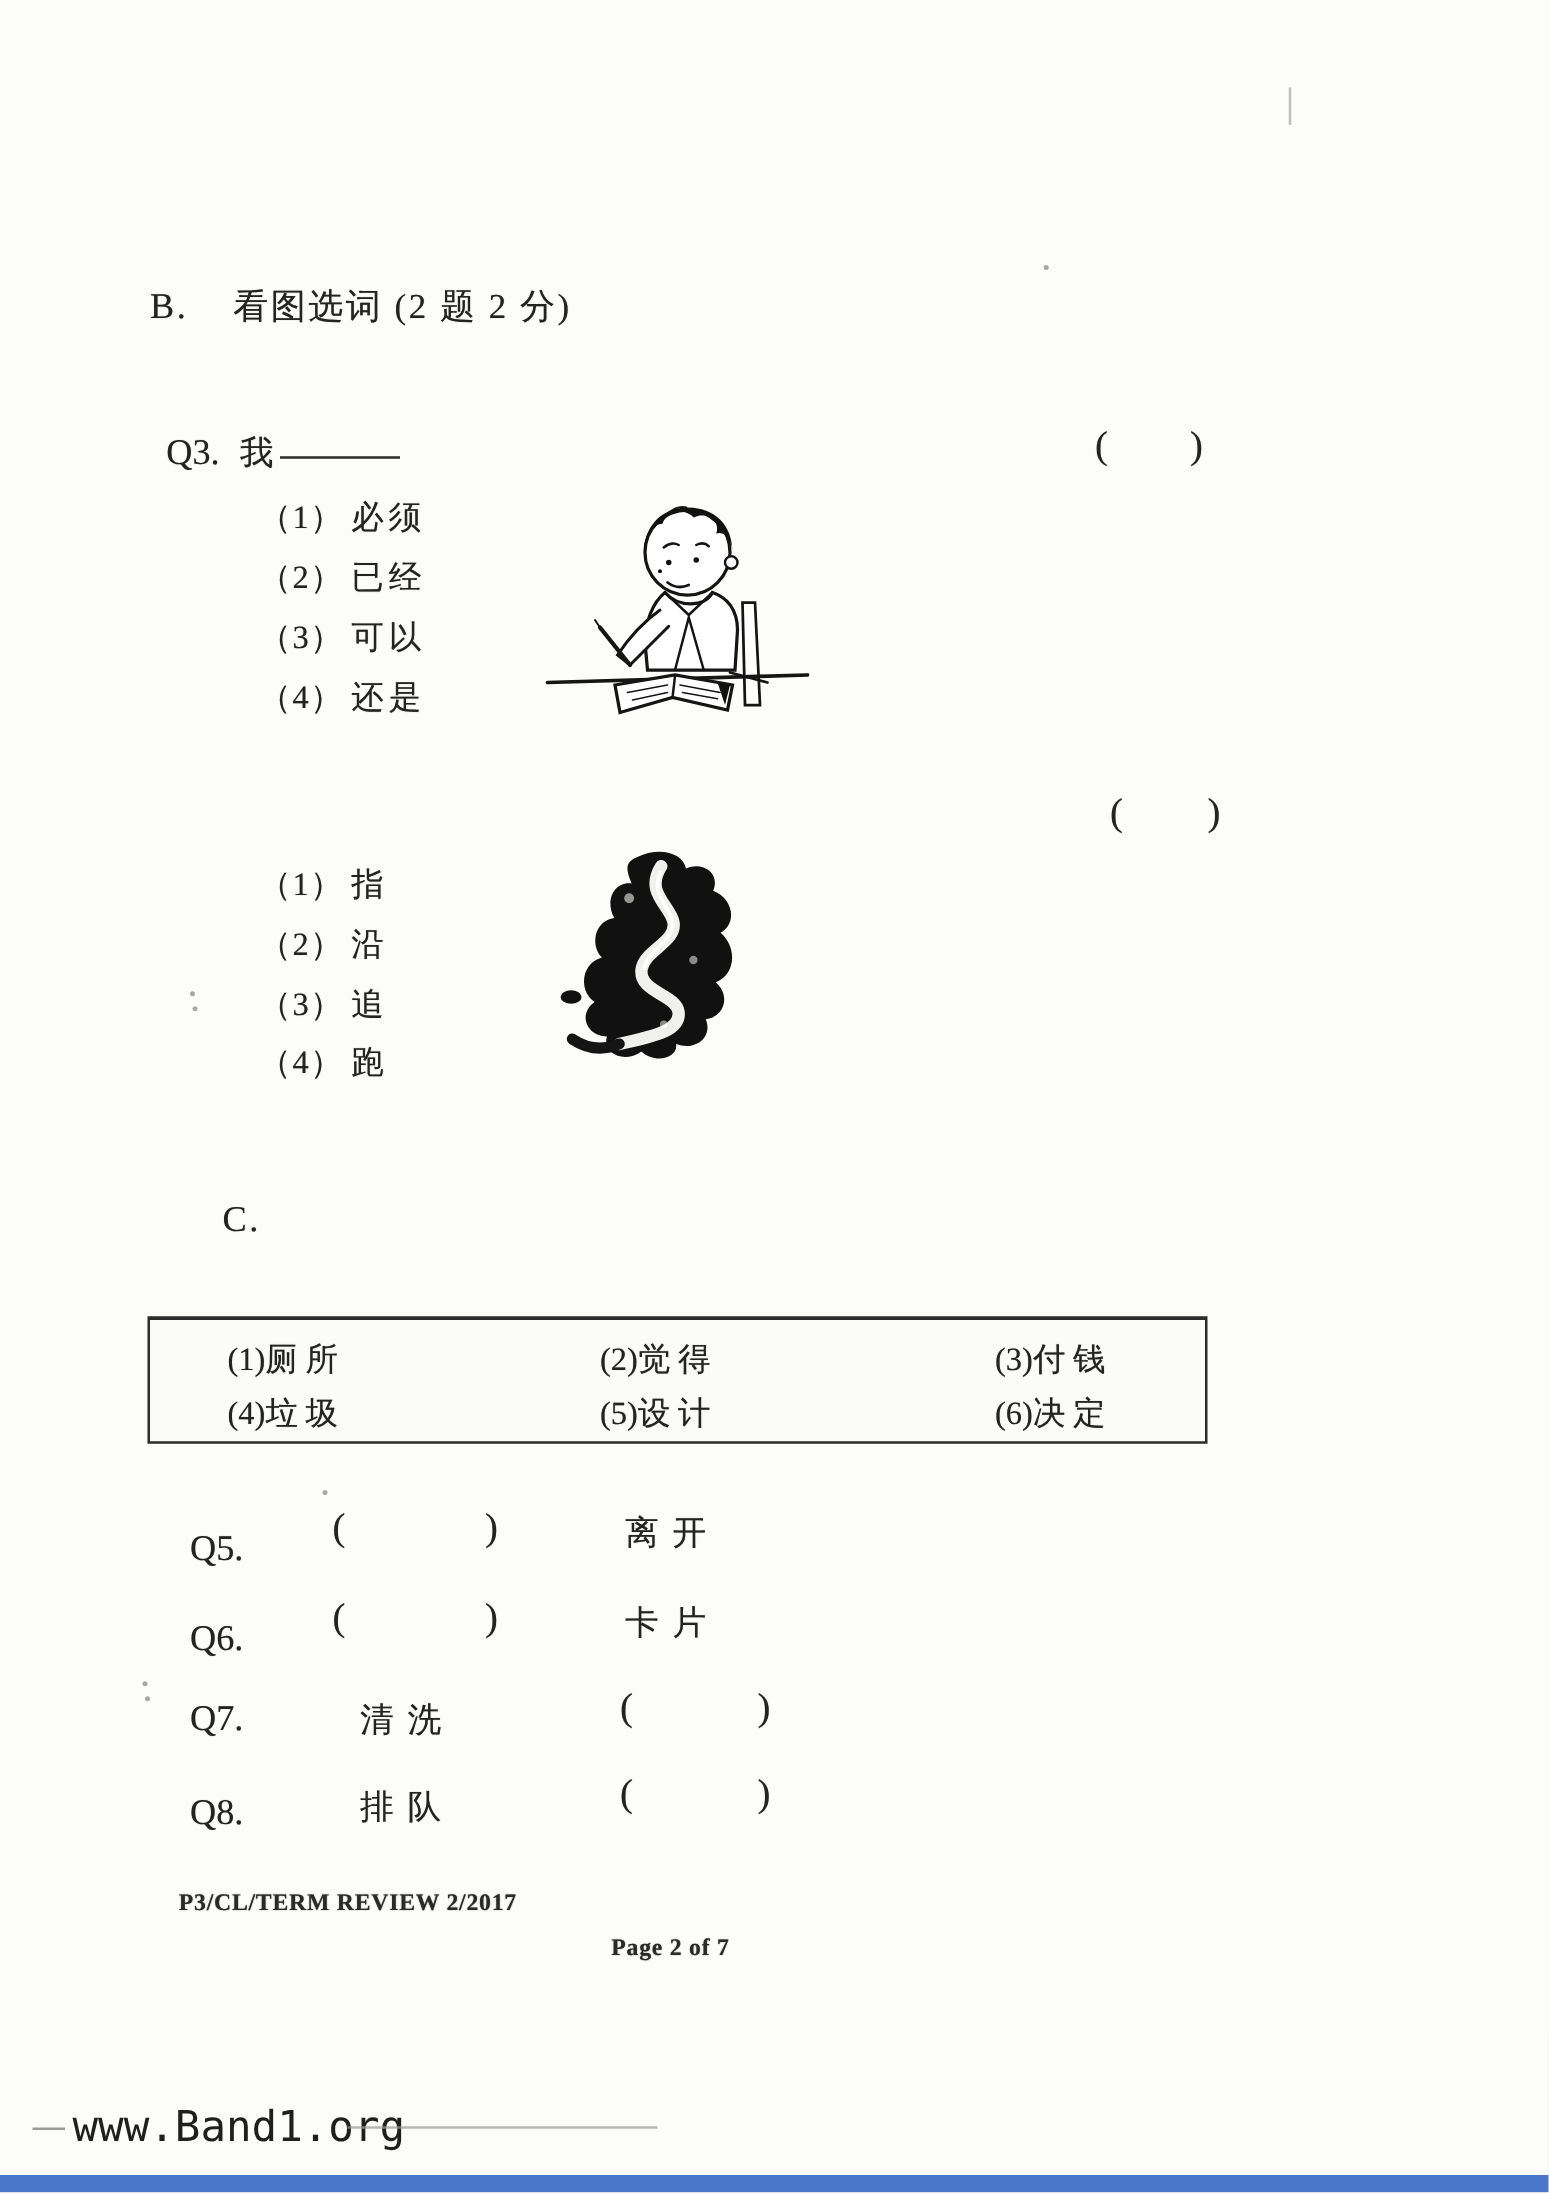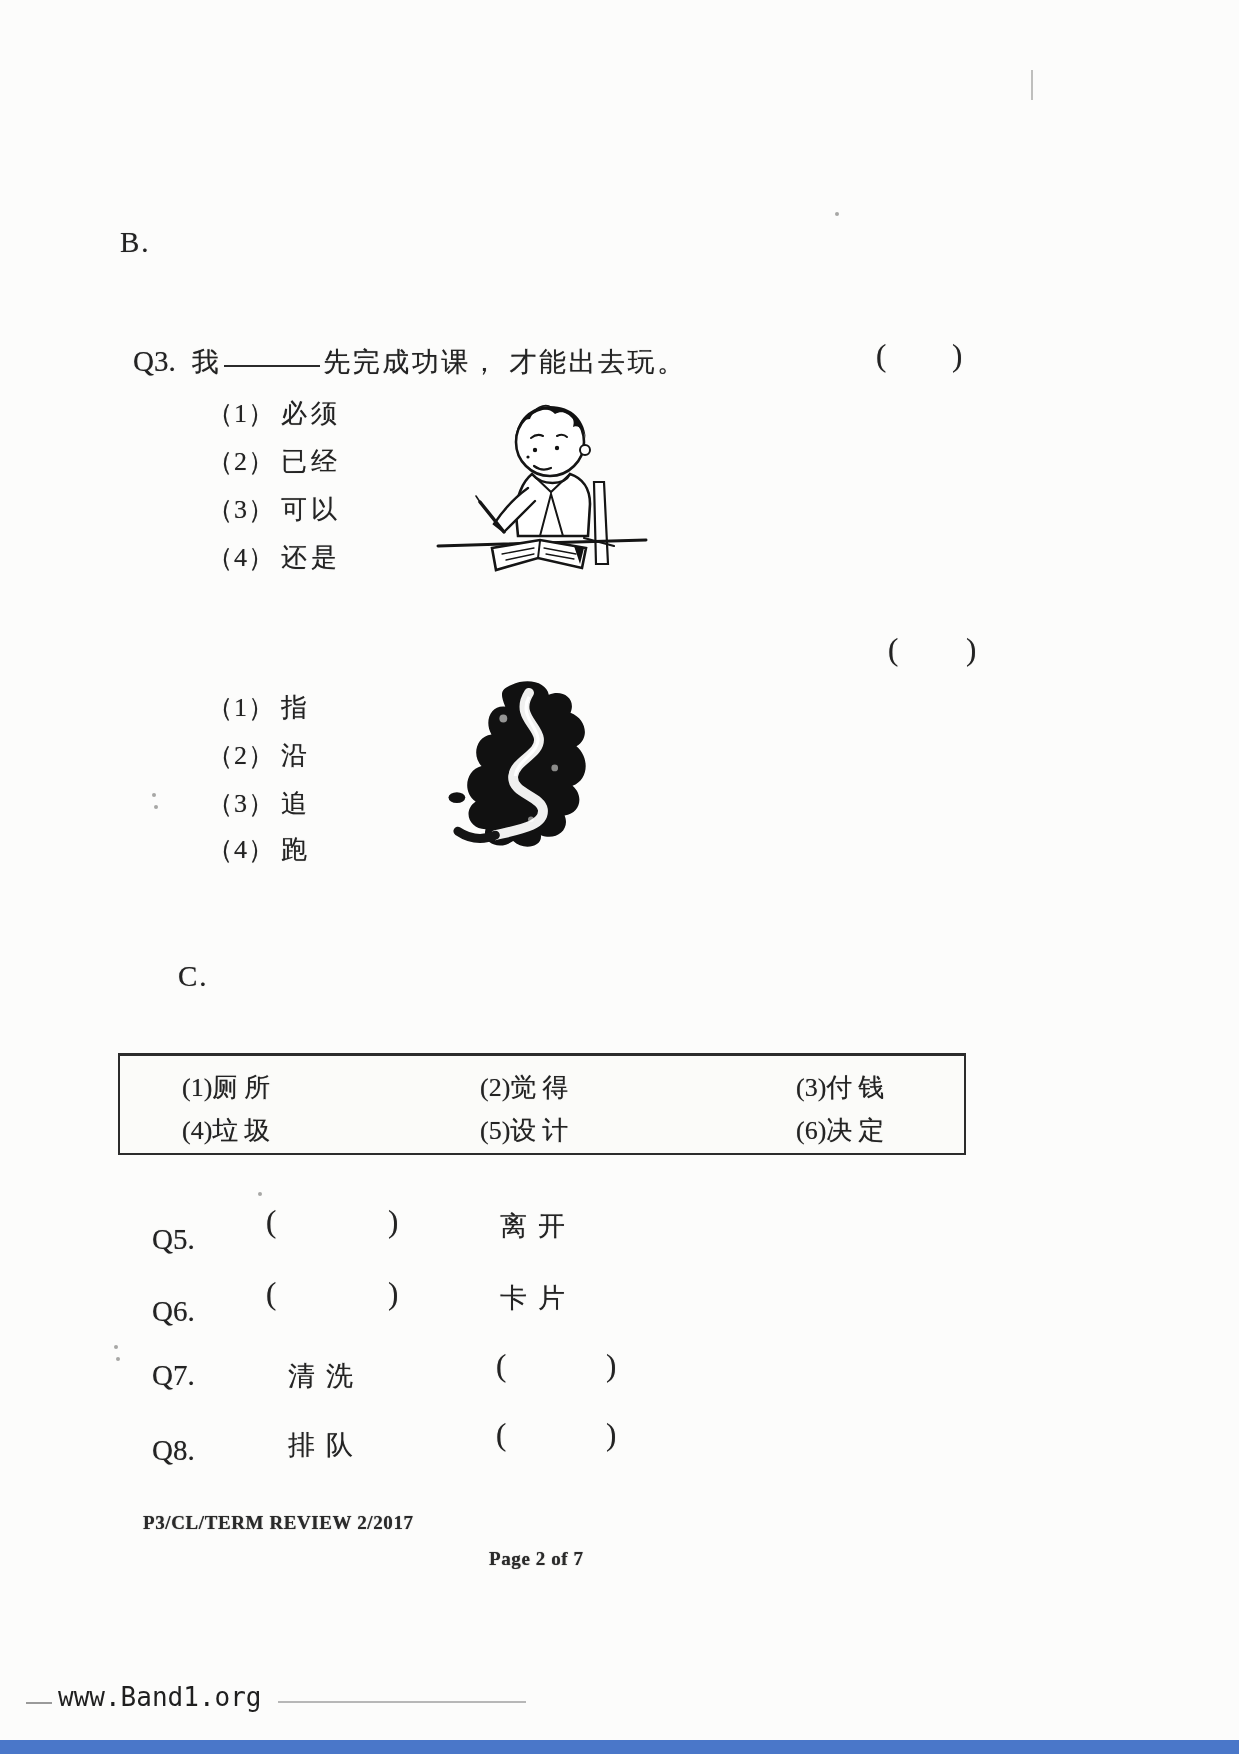--- a/index.html
+++ b/index.html
@@ -32,41 +32,41 @@
   
   .bank{border:2.4px solid #2c2c2c;border-top-width:3px;background:rgba(250,250,249,.6);}
   .bank-cell{position:absolute;display:flex;align-items:baseline;white-space:nowrap;font-size:26px;}
   .bank-cell .marker{letter-spacing:0;}
   .bank-cell .bword{letter-spacing:6px;}
   
   .mnum{font-size:29px;margin-top:15px;}
   .mword{font-size:27px;letter-spacing:11px;white-space:nowrap;}
   
   .footer-text{font-size:19px;font-weight:700;letter-spacing:.6px;color:#2a2a2a;text-shadow:0 0 1px rgba(30,30,30,.7);}
-  .site{font-family:"DejaVu Sans Mono","Liberation Mono",monospace;font-size:26px;color:#1f1f1f;}
+  .site{font-family:"DejaVu Sans Mono","Liberation Mono",monospace;font-size:34px;color:#1f1f1f;}
   .scanline{background:#9a9a9a;height:2px;}
   .bottom-bar{left:0;top:1740px;width:1239px;height:14px;background:#4a77c9;}
   .artifact{background:#bfbfbd;}
   .speck{width:4px;height:4px;border-radius:50%;background:#a7a7a5;}
   .illus{filter:blur(.35px) contrast(1.05);}
 </style>
 </head>
 <body>
 
 <div class="page">
 
   <div class="abs sec-heading ink" style="left:120px;top:226px">
     <span class="sec-label">B.</span>
+    <span>看图选词 (2 题 2 分)</span>
   </div>
 
   <div class="abs qline ink" style="left:133px;top:344px">
     <span class="qnum">Q3.</span>
     <span class="qtext">我</span>
     <span class="blank blank-q3"></span>
-    <span class="qtext">先完成功课， 才能出去玩。</span>
   </div>
   <span class="abs bracket ink" style="left:876px;top:338px">(</span>
   <span class="abs bracket ink" style="left:952px;top:338px">)</span>
 
   <div class="abs opt ink" style="left:207px;top:396px">
     <span class="marker">（1）</span>
     <span class="oword">必须</span>
   </div>
   <div class="abs opt ink" style="left:207px;top:444px">
     <span class="marker">（2）</span>

